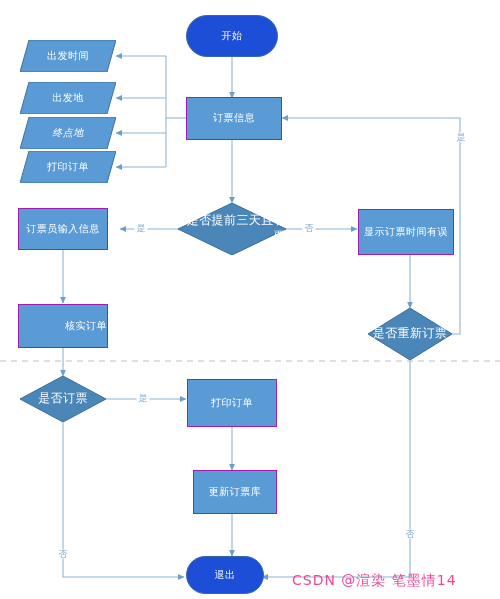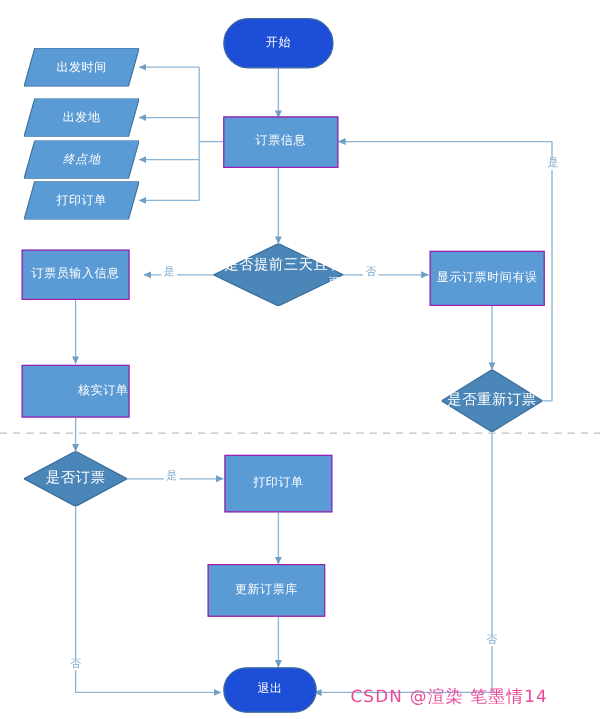--- a/index.html
+++ b/index.html
@@ -194,21 +194,21 @@
     <svg width="86" height="46" viewBox="0 0 86 46" xmlns="http://www.w3.org/2000/svg">
       <polygon points="43,0 86,23 43,46 0,23" fill="#4a86b8" stroke="#3a6d99" stroke-width="1"></polygon>
     </svg>
     <div class="dia-label">是否订票</div>
   </div>
 
   <div class="node rect" style="left:187px;top:379px;width:90px;height:48px;">
     <span>打印订单</span>
   </div>
 
-  <div class="node rect" style="left:173px;top:470px;width:98px;height:44px;">
+  <div class="node rect" style="left:193px;top:470px;width:84px;height:44px;">
     <span>更新订票库</span>
   </div>
 
   <div class="node terminator" style="left:186px;top:556px;width:78px;height:38px;">
     <span>退出</span>
   </div>
 
   <div class="edge-label" style="left:461px;top:137px;">是</div>
   <div class="edge-label" style="left:141px;top:228px;">是</div>
   <div class="edge-label" style="left:309px;top:228px;">否</div>

